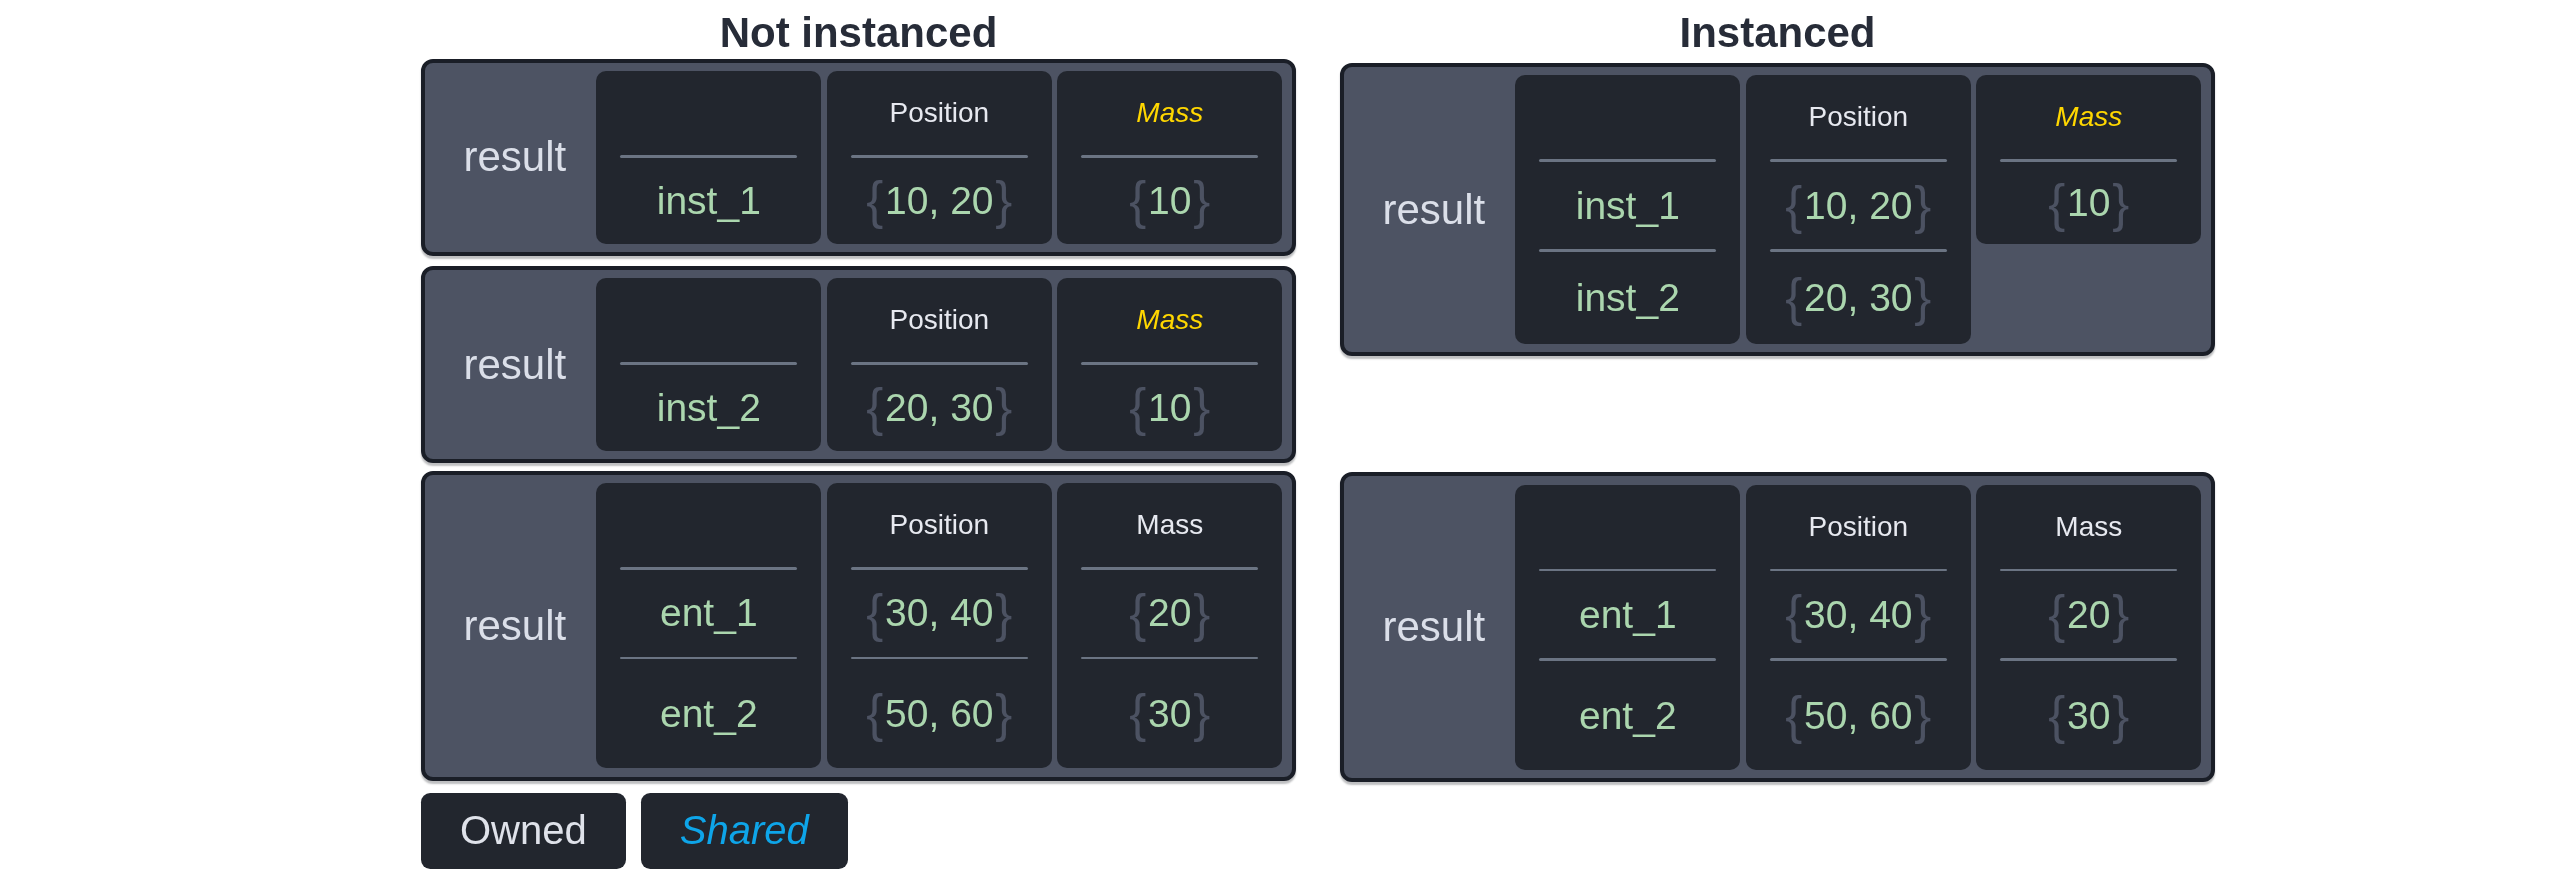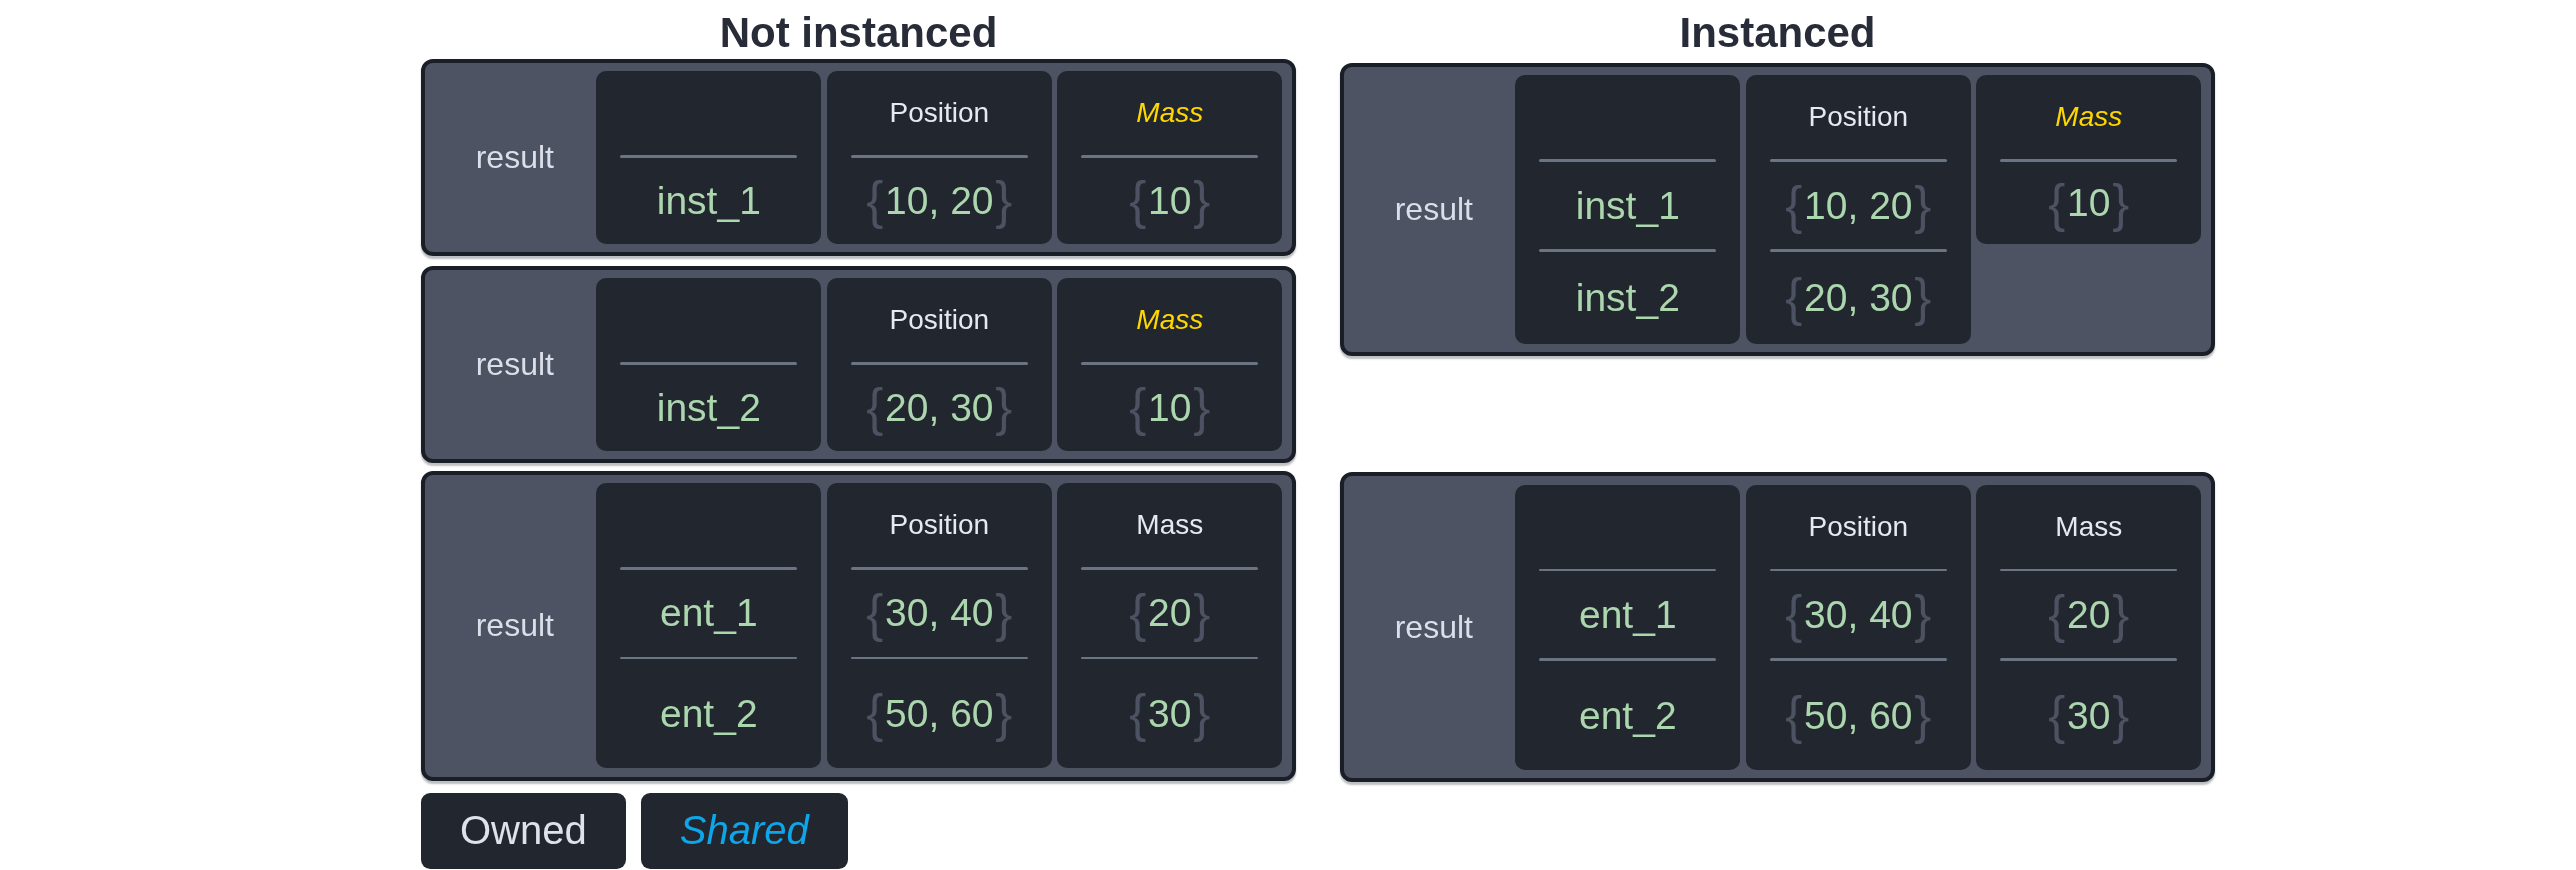--- a/index.html
+++ b/index.html
@@ -21,21 +21,21 @@
     border:4.6px solid #1a1e27; border-radius:12px; background:#4d5363;
     padding:8.3px; box-shadow:0 2.8px 1.8px rgba(20,24,32,.28);
   }
   #table-b { margin-top:10px; }
   #table-c { margin-top:7.3px;  }
   #table-d { margin-top:4.6px;  }
   #table-e { margin-top:116px; }
 
   .result-label {
     width:163px; flex:none; display:flex; align-items:center; justify-content:center;
-    font-size:32px; color:#dbdfe9;
+    font-size:42px; color:#dbdfe9;
   }
   .cells { display:flex; gap:5.5px; align-items:stretch; }
   .cell {
     width:225px; flex:none; background:#22262e; border-radius:10px;
     display:flex; flex-direction:column; box-sizing:border-box;
   }
   .cell.short { height:169px; align-self:flex-start; }
 
   .hdr {
     height:84px; flex:none; display:flex; align-items:center; justify-content:center;

